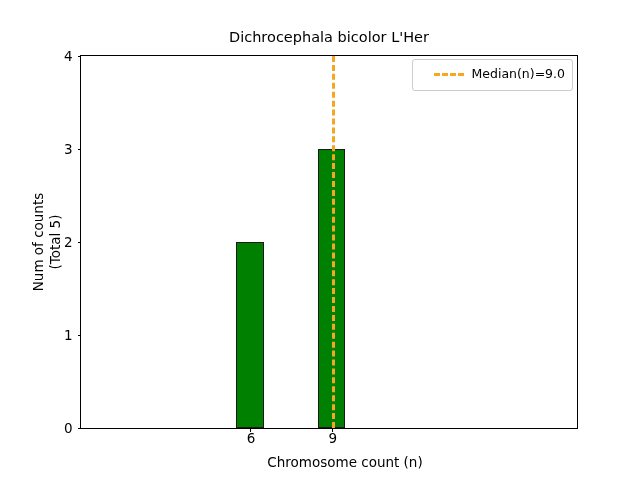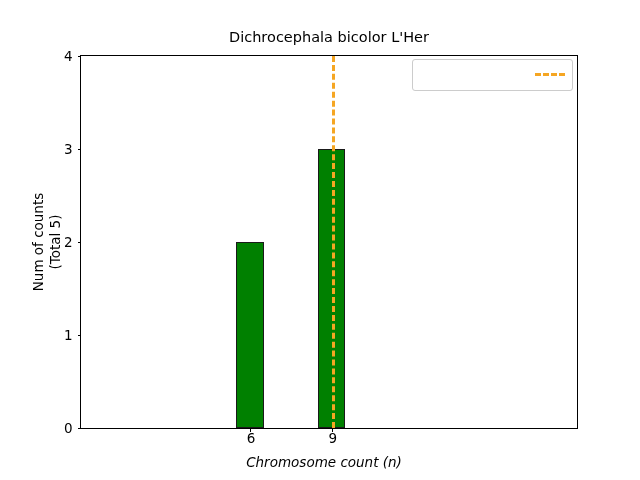--- a/index.html
+++ b/index.html
@@ -107,27 +107,26 @@
     left: 0;
     transform: translateX(-50%);
     font-size: 13.5px;
     line-height: 1;
     white-space: nowrap;
   }
 
   
   #xlabel {
     position: absolute;
-    left: 75px;
+    left: 96px;
     top: 454px;
     width: 498px;
     text-align: center;
     font-size: 13.5px;
     white-space: nowrap;
-    font-style: italic;
   }
 
   #ylabel {
     position: absolute;
     left: 0px;
     top: 0px;
     width: 374px;
     height: 40px;
     transform-origin: left top;
     transform: translate(30px, 429px) rotate(-90deg);
@@ -205,20 +204,21 @@
     <div class="xtick" style="left: 34.0659%;">
       <span class="xtick-label">6</span>
     </div>
     <div class="xtick" style="left: 50.5495%;">
       <span class="xtick-label">9</span>
     </div>
 
     <div id="legend" style="left: 331px; top: 3px;">
       <div class="legend-row">
         <span class="legend-swatch"></span>
+        <span class="legend-text">Median(n)=9.0</span>
       </div>
     </div>
 
   </div>
 
   <div id="xlabel">Chromosome count (n)</div>
 
   <div id="ylabel"><span>Num of counts
 (Total 5)</span></div>
 

